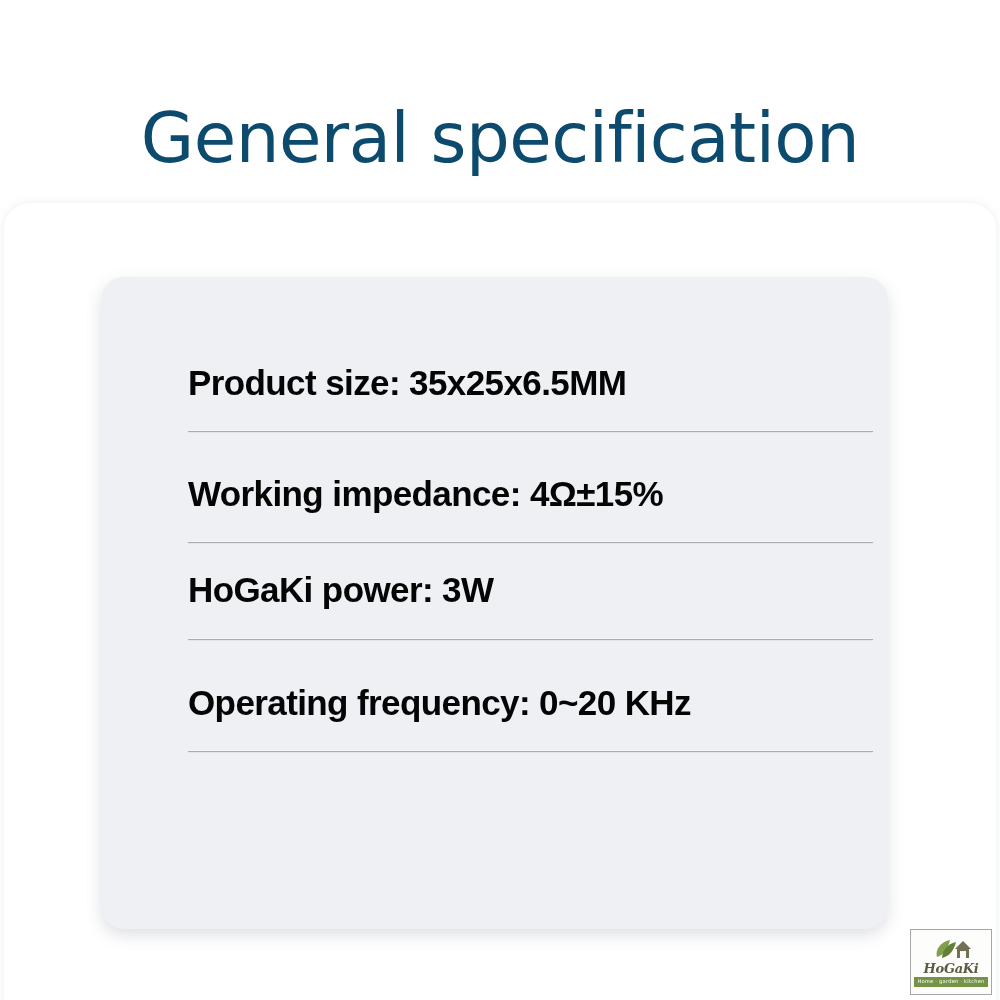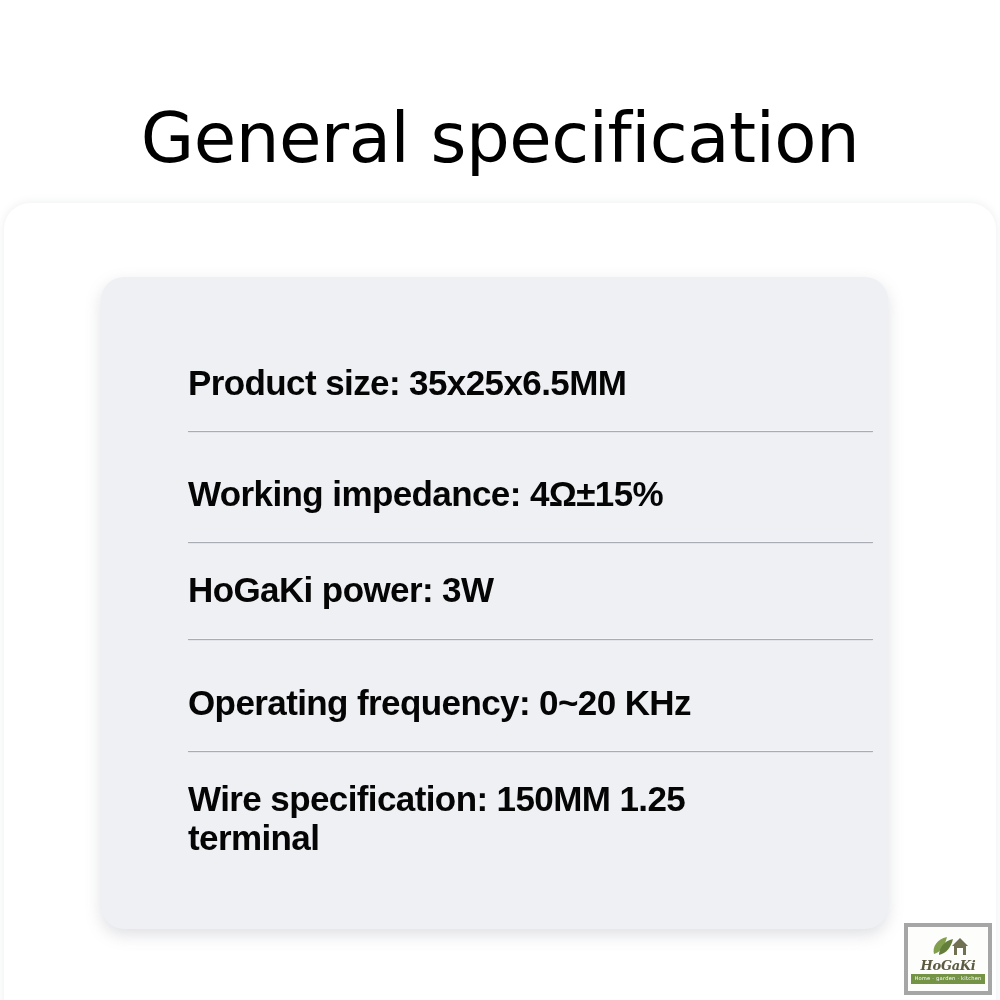--- a/index.html
+++ b/index.html
@@ -24,21 +24,21 @@
     height: 92px;
     display: flex;
     align-items: center;
     justify-content: center;
   }
   #page-title {
     font-family: "DejaVu Sans", sans-serif;
     font-size: 69px;
     font-weight: 400;
     letter-spacing: -0.5px;
-    color: #000000;
+    color: #0c4a6e;
     line-height: 1;
     white-space: nowrap;
   }
 
   
   #outer-panel {
     position: absolute;
     left: 4px;
     top: 203px;
     width: 992px;
@@ -101,21 +101,21 @@
   .row-5 .spec-text { padding-top: 26px; padding-bottom: 22px; }
 
   
   #brand-logo {
     position: absolute;
     right: 8px;
     bottom: 5px;
     width: 80px;
     height: 64px;
     background: #fdfdfb;
-    border: 4px solid #a3a3a3;
+    border: 1px solid #a3a3a3;
     display: flex;
     flex-direction: column;
     align-items: center;
     justify-content: center;
     opacity: 0.96;
   }
   #logo-mark {
     width: 44px;
     height: 24px;
     margin-bottom: 1px;
@@ -167,25 +167,20 @@
       <div class="spec-text">HoGaKi power: 3W</div>
       <div class="spec-divider"></div>
     </div>
 
     <div class="spec-row row-3">
       <div class="spec-text">Operating frequency: 0~20 KHz</div>
       <div class="spec-divider"></div>
     </div>
 
 
-    <div class="spec-row row-5">
-      <div class="spec-text">Wire specification: 150MM 1.25
-terminal</div>
-
-    </div>
 
   </div>
 </div>
 
 <div id="brand-logo">
   <svg id="logo-mark" viewBox="0 0 44 24">
     <path d="M8 20 C6 13 11 5 21 3 C19 11 15 18 8 20 Z" fill="#7d9c46"></path>
     <path d="M13 21 C13 14 18 7 27 5 C25 13 21 19 13 21 Z" fill="#5e7a33"></path>
     <path d="M34 4 L42 12 L40 12 L40 21 L28 21 L28 12 L26 12 Z" fill="#6d6b4b"></path>
     <path d="M31 14 L37 14 L37 21 L31 21 Z" fill="#fdfdfb"></path>

